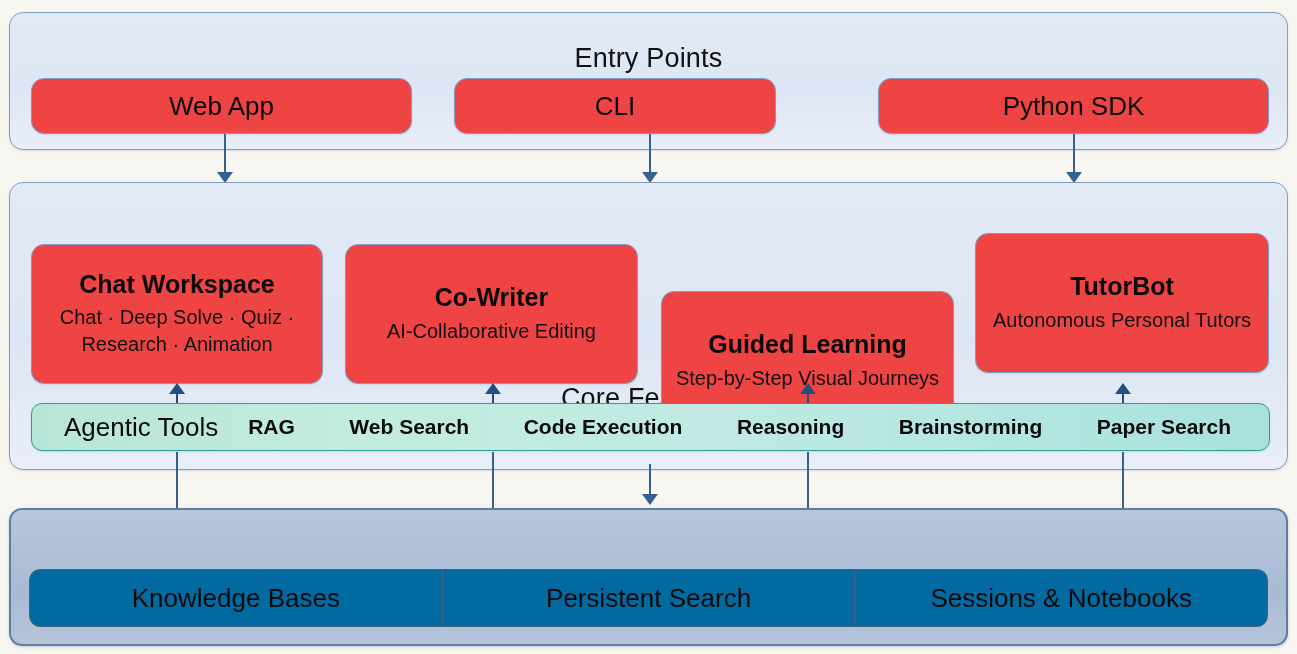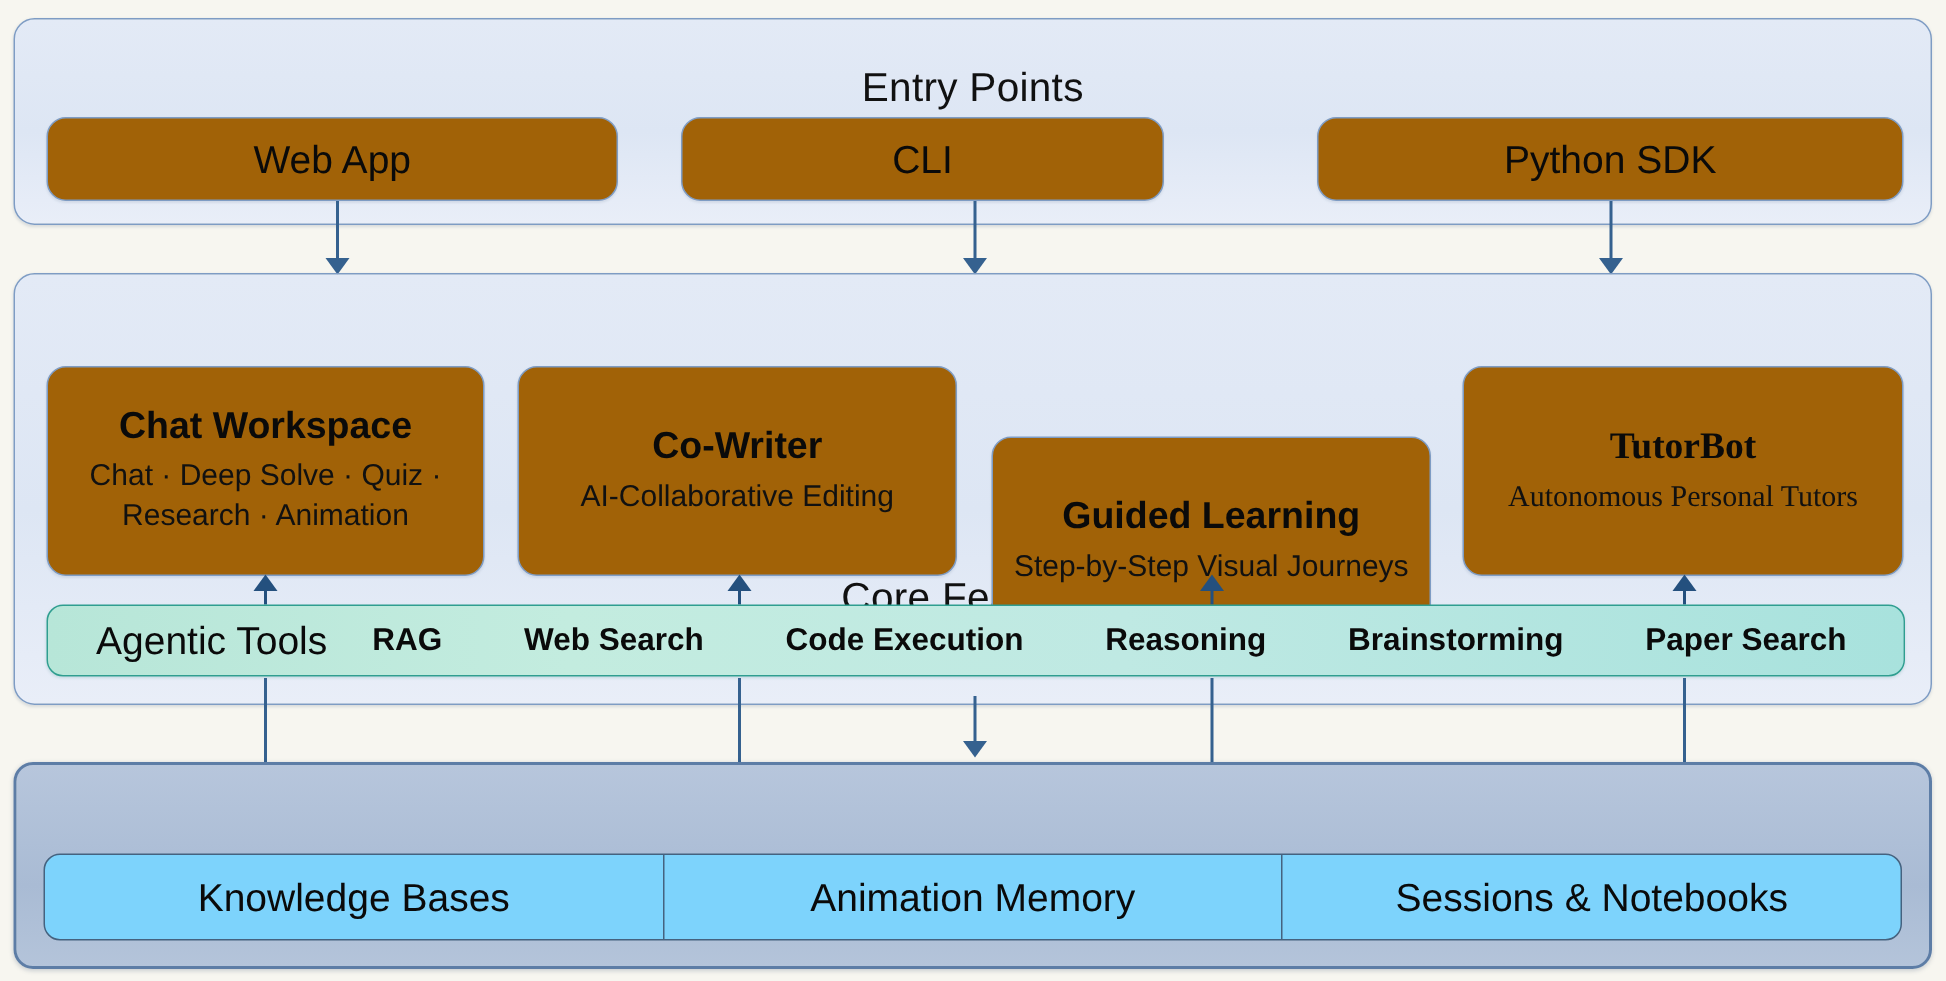--- a/index.html
+++ b/index.html
@@ -39,21 +39,21 @@
     font-weight: 400;
     letter-spacing: .2px;
     color: #111;
     white-space: nowrap;
   }
 
   
   .node {
     position: absolute;
     box-sizing: border-box;
-    background: #a16207;
+    background: #ef4444;
     border: 1.6px solid #7e9cc4;
     border-radius: 13px;
     display: flex;
     flex-direction: column;
     align-items: center;
     justify-content: center;
     text-align: center;
     box-shadow: 0 1px 1.5px rgba(90,110,140,.14);
   }
   .node-title {
@@ -131,21 +131,21 @@
   #data-row {
     position: absolute;
     left: 29px;
     top: 569px;
     width: 1239px;
     height: 58px;
     display: flex;
     box-sizing: border-box;
     border: 1.8px solid #45627f;
     border-radius: 11px;
-    background: #7dd3fc;
+    background: #0369a1;
     overflow: hidden;
   }
   .data-cell {
     flex: 1;
     display: flex;
     align-items: center;
     justify-content: center;
     font-size: 26px;
     color: #0a0a0a;
     border-right: 1.6px solid #45627f;
@@ -209,21 +209,21 @@
   <div class="node feature" style="left:345px; top:244px; width:293px; height:140px;">
     <span class="node-title">Co-Writer</span>
     <span class="node-sub">AI-Collaborative Editing</span>
   </div>
 
   <div class="node feature" style="left:661px; top:244px; width:293px; height:140px;margin-top:47px;">
     <span class="node-title">Guided Learning</span>
     <span class="node-sub">Step-by-Step Visual Journeys</span>
   </div>
 
-  <div class="node feature" style="left:975px; top:244px; width:294px; height:140px;font-family:Liberation Serif, serif;">
+  <div class="node feature" style="left:975px; top:233px; width:294px; height:140px;">
     <span class="node-title">TutorBot</span>
     <span class="node-sub">Autonomous Personal Tutors</span>
   </div>
 
   <div class="conn conn-up" style="left:176px; top:392px; height:11px;"></div>
   <div class="arrowhead arrow-up" style="left:169px; top:383px;"></div>
 
   <div class="conn conn-up" style="left:492px; top:392px; height:11px;"></div>
   <div class="arrowhead arrow-up" style="left:485px; top:383px;"></div>
 
@@ -252,17 +252,17 @@
 
   <div class="conn" style="left:649px; top:464px; height:32px;"></div>
   <div class="arrowhead arrow-down" style="left:642px; top:494px;"></div>
 
   <div class="panel" id="data-panel">
     
   </div>
 
   <div id="data-row">
     <div class="data-cell">Knowledge Bases</div>
-    <div class="data-cell">Animation Memory</div>
+    <div class="data-cell">Persistent Search</div>
     <div class="data-cell">Sessions &amp; Notebooks</div>
   </div>
 
 </div>
 
 </body></html>

